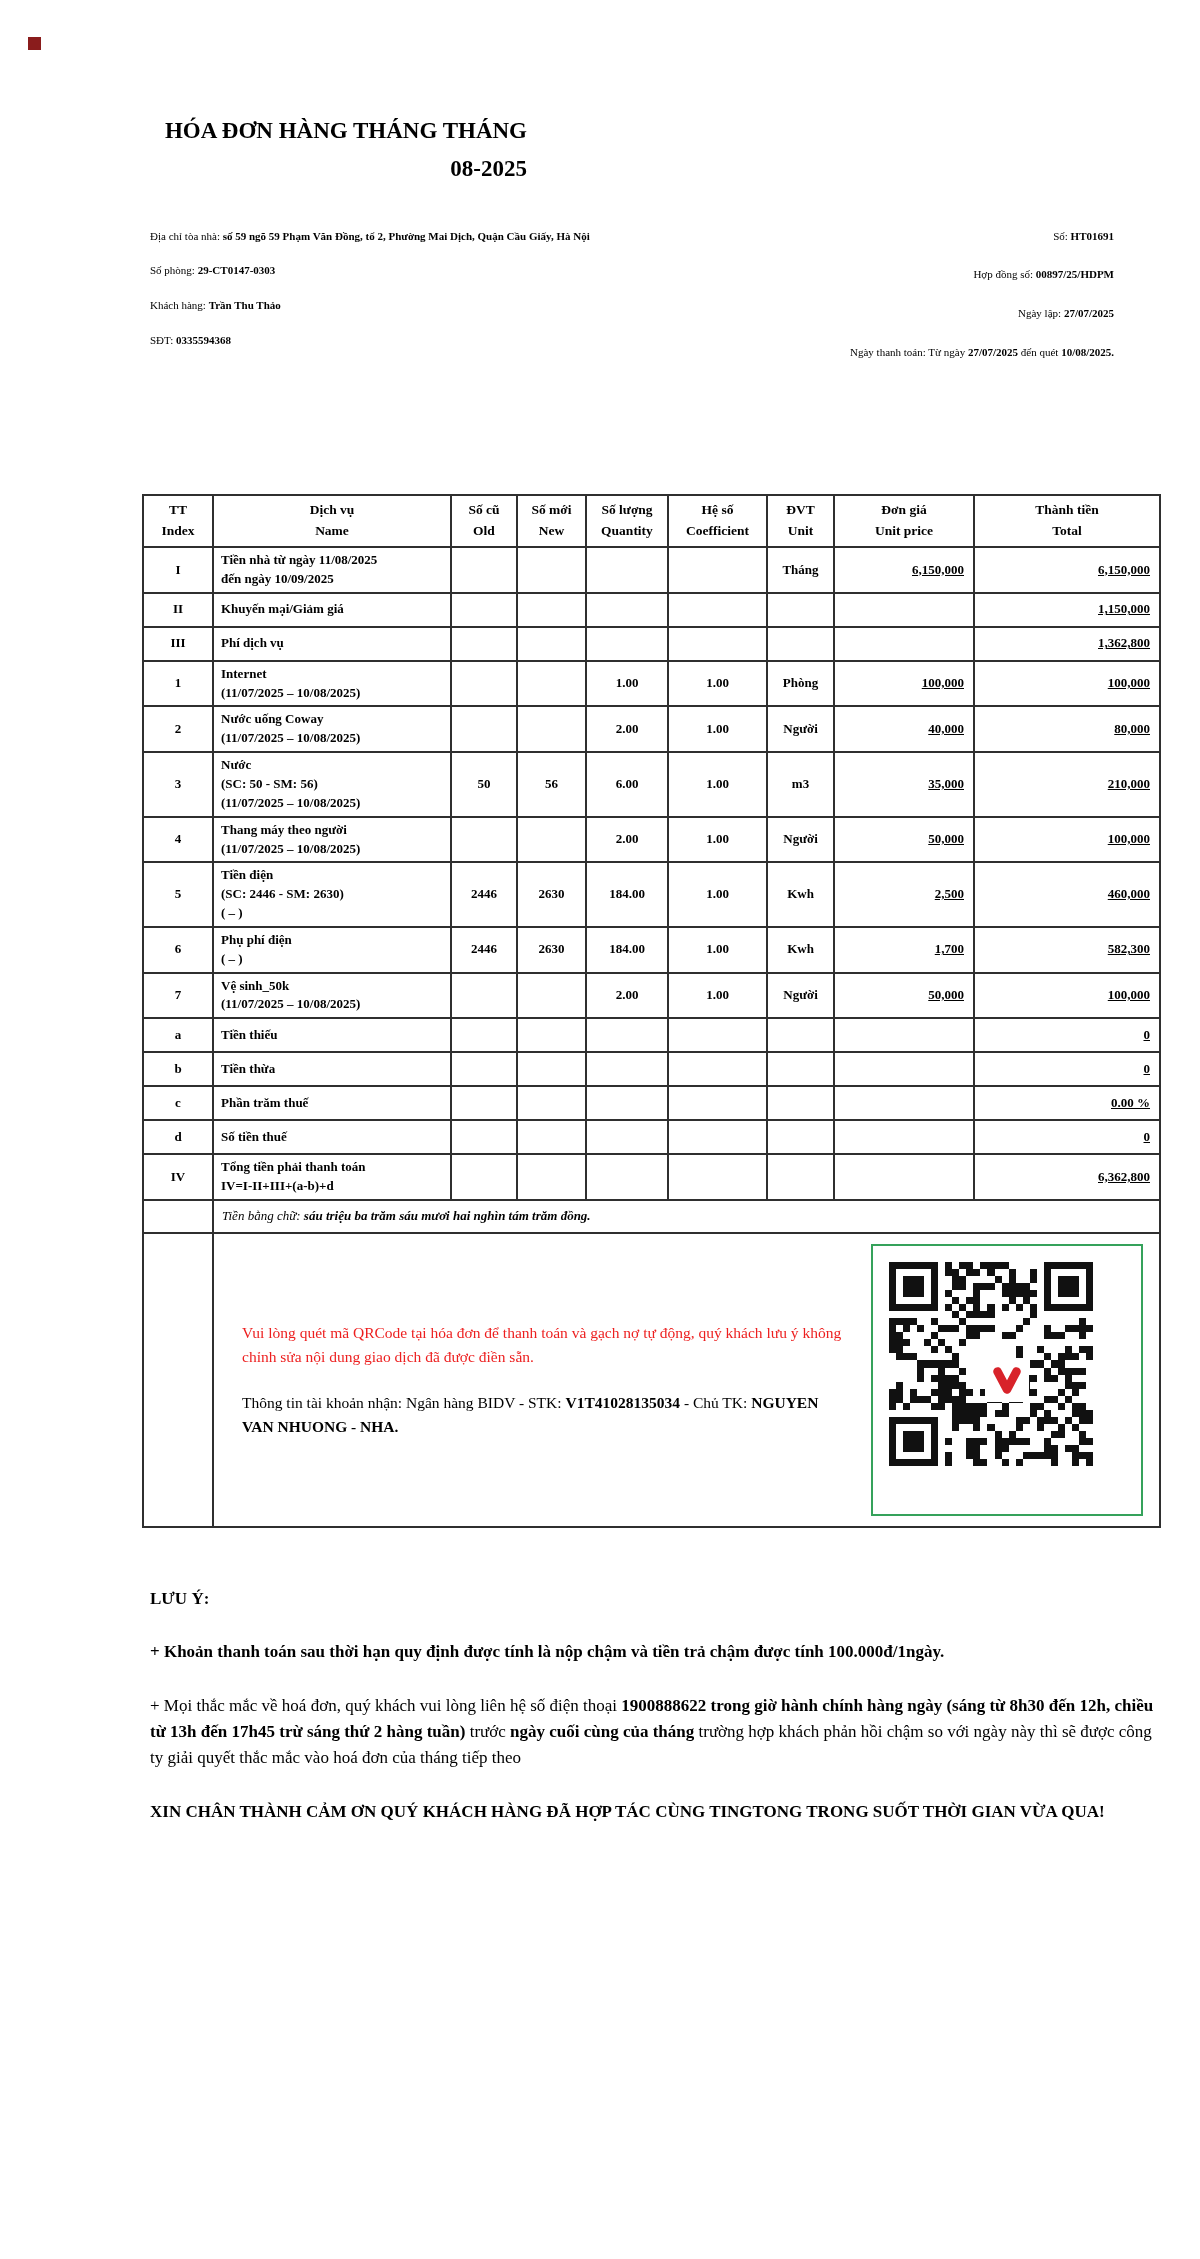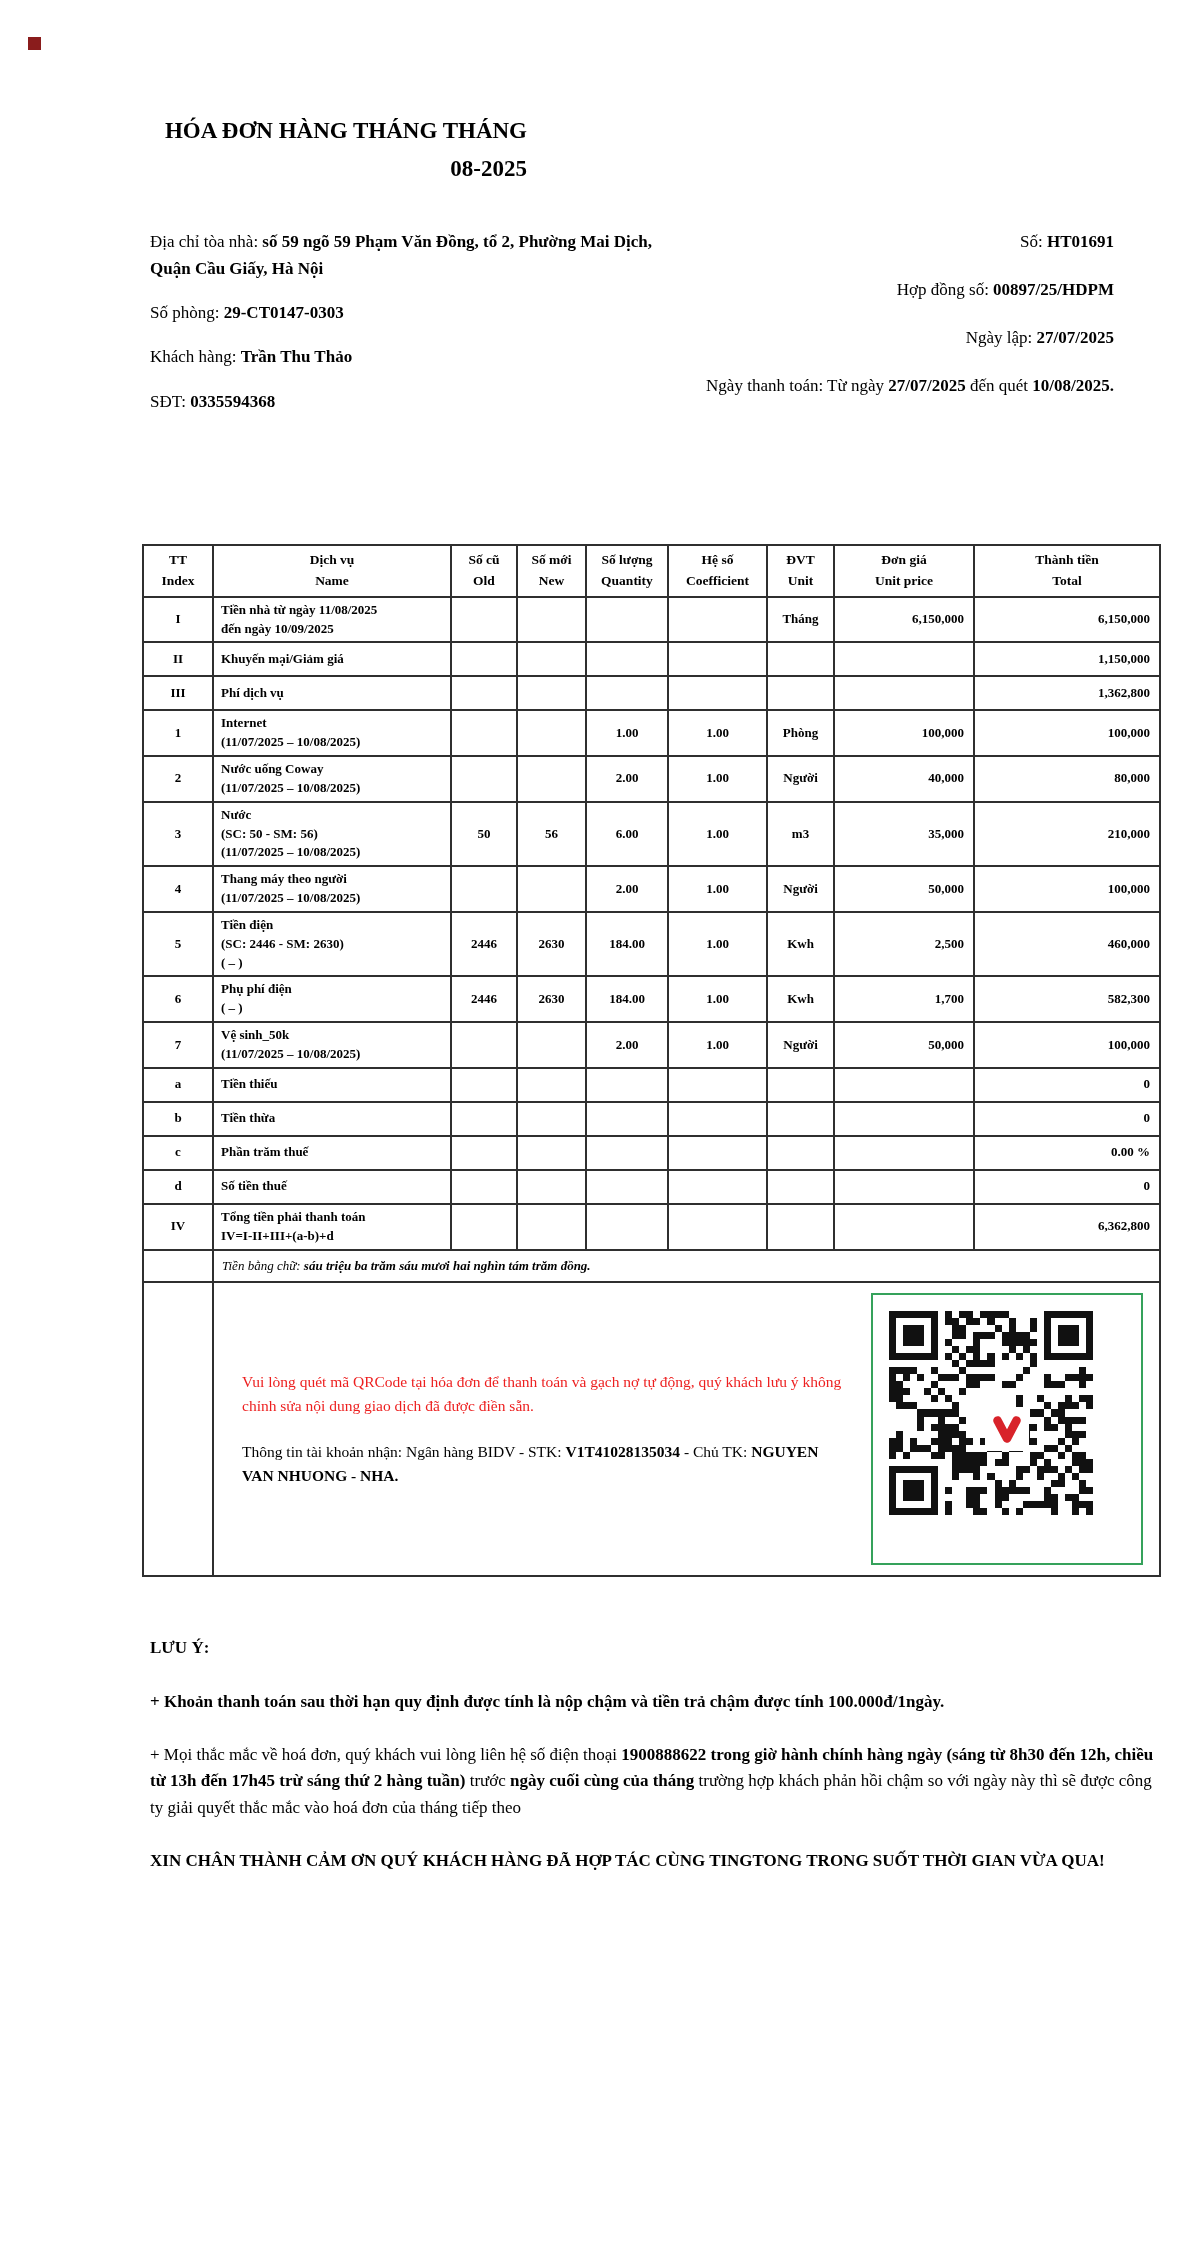--- a/index.html
+++ b/index.html
@@ -14,32 +14,32 @@
   .doc-header{display:flex;justify-content:space-between;align-items:flex-start;padding:112px 100px 0 142px;}
   .logo{display:flex;align-items:center;margin-top:34px;}
   .logo-grid{display:grid;grid-template-rows:repeat(5,15px);grid-template-columns:repeat(5,15px);}
   .logo-grid .y{background:var(--brand_yellow);}
   .logo-grid .t{background:var(--brand_teal);}
   .logo-text{margin-left:12px;font-family:"DejaVu Sans","Liberation Sans",sans-serif;font-weight:700;color:var(--brand_navy);font-size:30px;line-height:1.0;letter-spacing:-1px;}
   .logo-text sup{font-size:11px;vertical-align:18px;letter-spacing:0;}
   .doc-title{width:385px;text-align:right;font-weight:700;font-size:23px;line-height:1.65;margin-top:0;}
 
   
-  .info-row{display:flex;justify-content:space-between;padding:40px 86px 0 150px;font-size:17px;line-height:1.6;}
+  .info-row{display:flex;justify-content:space-between;padding:40px 86px 0 150px;font-size:11px;line-height:1.6;}
   .info-left{width:515px;}
   .info-left p{margin:0 0 17px 0;}
   .info-right{width:440px;text-align:right;}
   .info-right p{margin:0 0 21px 0;}
 
   
   table.invoice{border-collapse:collapse;margin:112px 41px 0 142px;width:1017px;table-layout:fixed;border-radius:16px;}
   table.invoice td,table.invoice th{border:2px solid #2f2f2f;font-weight:700;font-size:13px;line-height:1.45;padding:3px 4px;text-align:center;vertical-align:middle;word-wrap:break-word;}
   table.invoice th{font-size:13.5px;line-height:1.55;padding:4px 2px;}
   table.invoice td.cell-name{text-align:left;padding-left:7px;}
-  table.invoice td.num{text-align:right;padding-right:9px;}
+  table.invoice td.num{text-align:right;padding-right:9px;text-decoration:underline;}
   table.invoice td.cell-idx{padding:4px 2px;}
   tr.row-single td{height:24px;}
   td.words-cell{text-align:left !important;padding:6px 4px 6px 8px !important;font-size:13.5px;}
   td.words-cell span{font-style:italic;font-weight:400;}
   td.words-cell span.b{font-weight:700;}
 
   
   td.qr-cell{padding:10px 14px 10px 10px !important;height:258px;font-weight:400 !important;text-align:left !important;}
   .qr-flex{display:flex;align-items:center;}
   .qr-text{width:600px;font-size:15.5px;line-height:1.55;padding-left:18px;}

